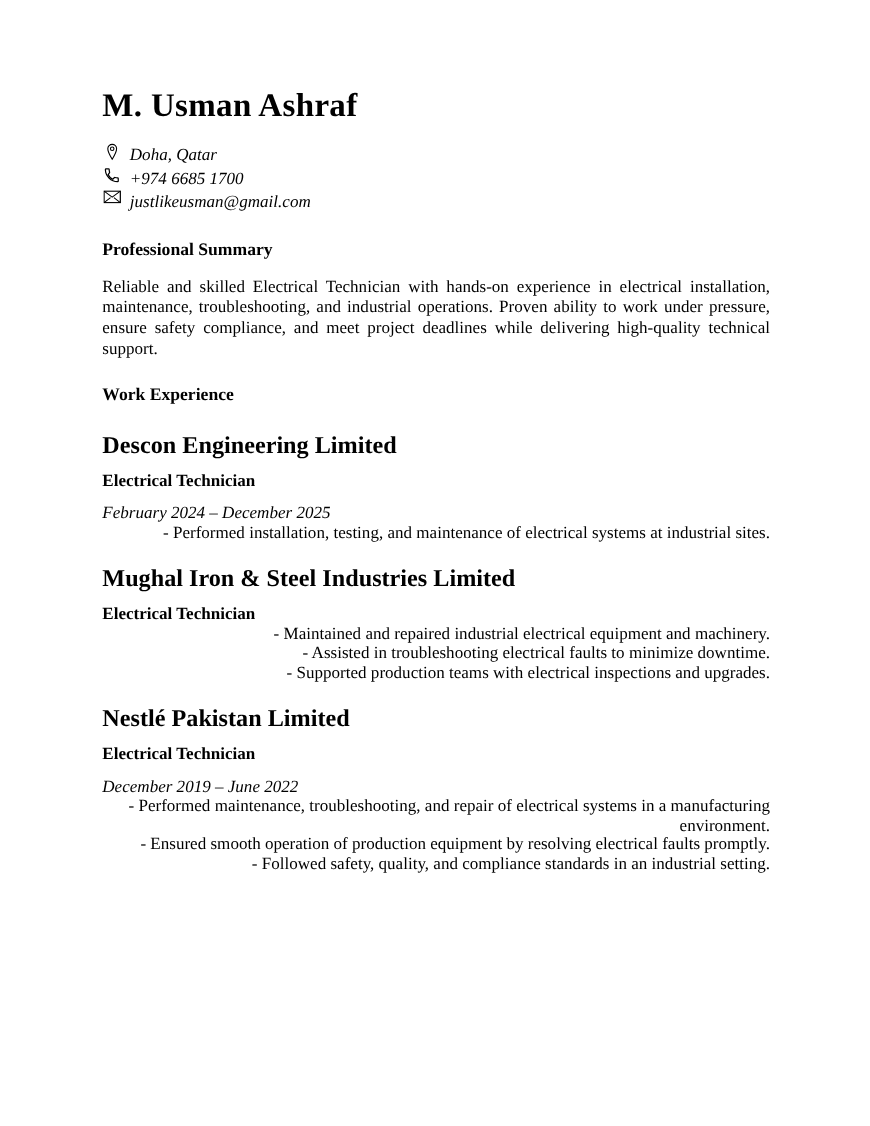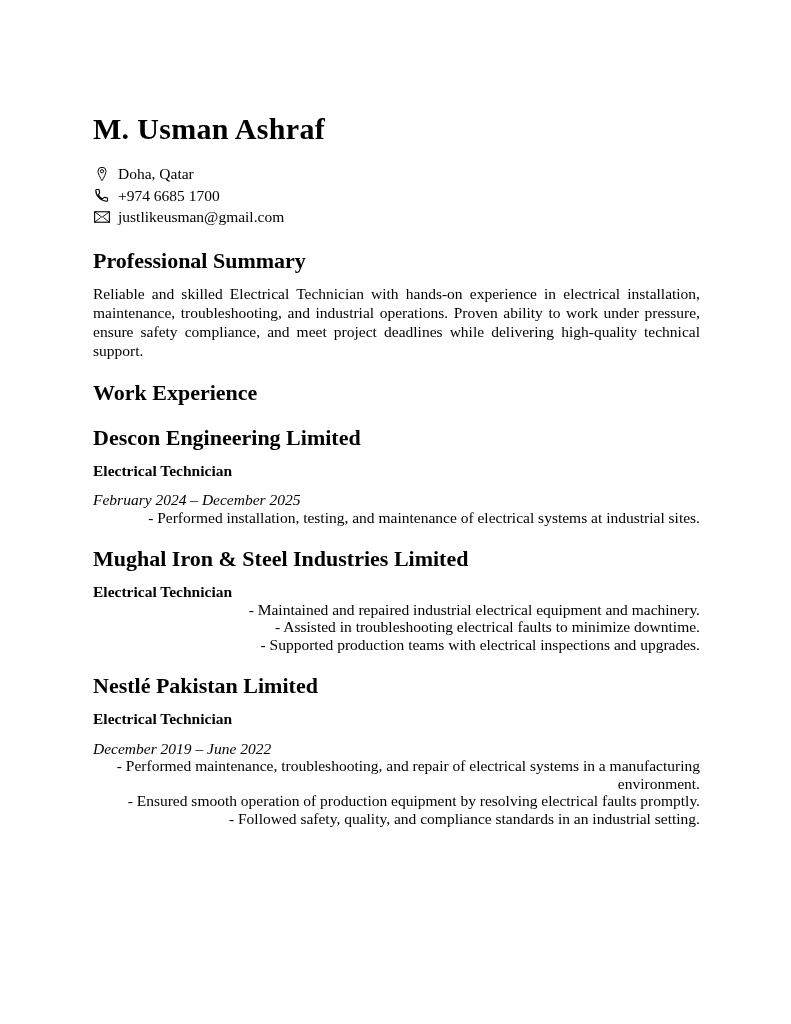--- a/index.html
+++ b/index.html
@@ -7,47 +7,48 @@
   body {
     width: 791px;
     height: 1024px;
     font-family: "Liberation Serif", serif;
     color: #000000;
     overflow: hidden;
   }
   .page {
     width: 791px;
     height: 1024px;
-    padding: 112px 91px 0 93px;
+    padding: 79px 91px 0 93px;
     background: #ffffff;
   }
   .name {
     font-size: 30px;
     font-weight: bold;
     line-height: 34px;
     letter-spacing: 0.3px;
   }
   .contact { margin-top: 17px; font-size: 15.5px; }
   .contact-line {
     display: flex;
-    align-items: center;
+    align-items: flex-start;
     gap: 8px;
     line-height: 21.5px;
     height: 21.5px;
+    font-style: italic;
   }
   .icon {
     display: inline-flex;
     width: 17px;
     justify-content: center;
     align-items: center;
     flex: 0 0 17px;
   }
   .icon svg { display: block; }
   h2.section-heading {
-    font-size: 22px;
+    font-size: 16px;
     font-weight: bold;
     line-height: 24px;
     margin-top: 21px;
   }
   .summary {
     margin-top: 11px;
     font-size: 15.5px;
     line-height: 19px;
     text-align: justify;
   }

